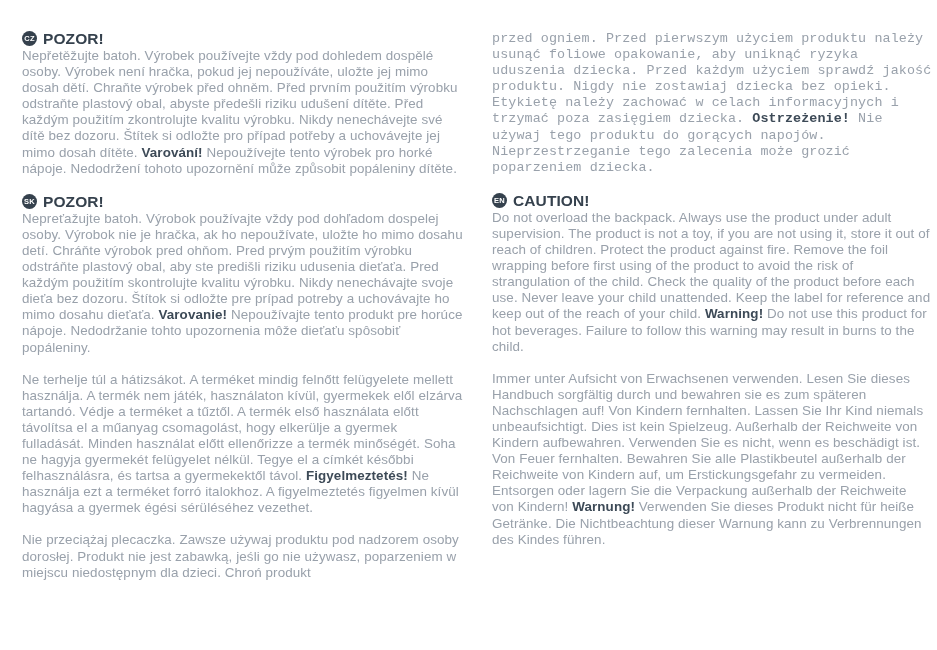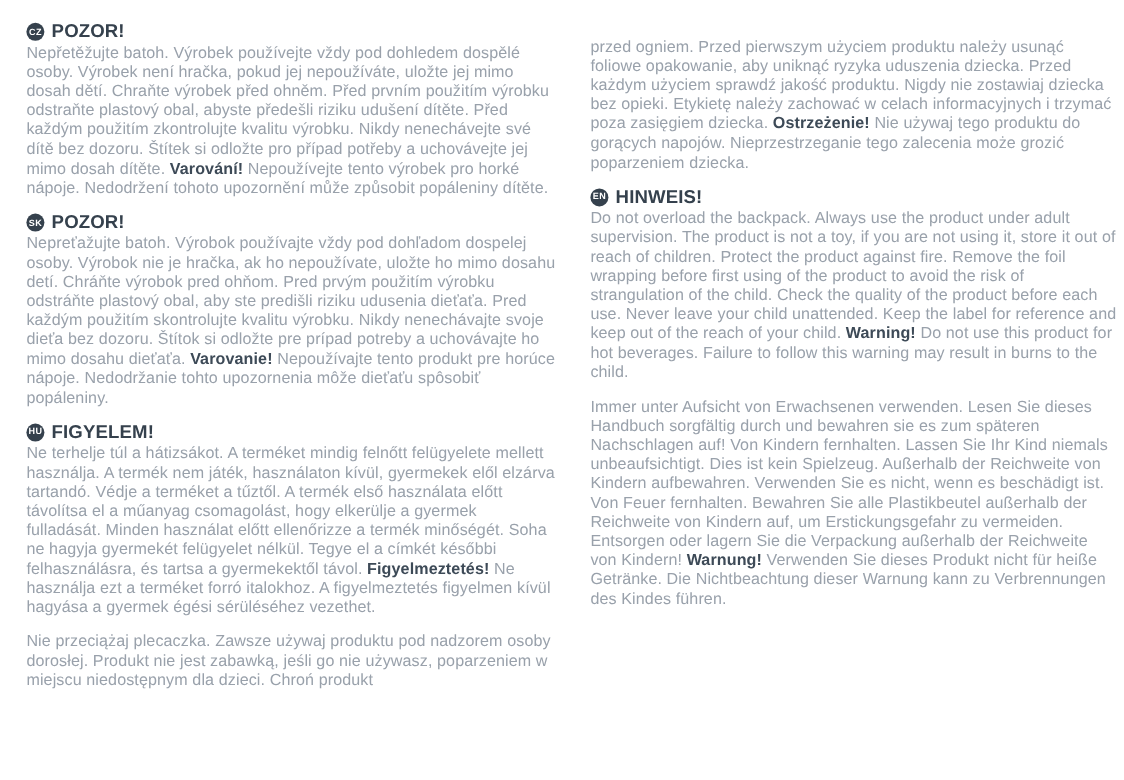--- a/index.html
+++ b/index.html
@@ -13,22 +13,22 @@
     height: 650px;
     background: var(--page-bg, #ffffff);
     overflow: hidden;
   }
   .col {
     position: absolute;
     top: 14px;
   }
   .col-left  { left: 22px;  width: 441px; }
   .col-right { left: 492px; width: 440px; }
-  .section { margin: 4px 0 12px 0; }
-  .section.continuation { margin-top: 17px; }
+  .section { margin: 16px 0 12px 0; }
+  .section.continuation { margin-top: 17px; font-family: Liberation Mono, monospace; }
   .section-heading {
     display: flex;
     align-items: center;
     gap: 6px;
     margin: 0 0 1px 0;
     font-size: 15.5px;
     font-weight: 700;
     line-height: 17px;
     color: var(--heading-color, #35414d);
     letter-spacing: 0.1px;
@@ -74,38 +74,34 @@
         <p class="section-body"><span class="seg">Nepřetěžujte batoh. Výrobek používejte vždy pod dohledem dospělé osoby. Výrobek není hračka, pokud jej nepoužíváte, uložte jej mimo dosah dětí. Chraňte výrobek před ohněm. Před prvním použitím výrobku odstraňte plastový obal, abyste předešli riziku udušení dítěte. Před každým použitím zkontrolujte kvalitu výrobku. Nikdy nenechávejte své dítě bez dozoru. Štítek si odložte pro případ potřeby a uchovávejte jej mimo dosah dítěte. </span><span class="seg seg-bold">Varování!</span><span class="seg"> Nepoužívejte tento výrobek pro horké nápoje. Nedodržení tohoto upozornění může způsobit popáleniny dítěte.</span></p>
       </div>
       <div class="section">
         <div class="section-heading">
           <span class="badge">SK</span>
           <span>POZOR!</span>
         </div>
         <p class="section-body"><span class="seg">Nepreťažujte batoh. Výrobok používajte vždy pod dohľadom dospelej osoby. Výrobok nie je hračka, ak ho nepoužívate, uložte ho mimo dosahu detí. Chráňte výrobok pred ohňom. Pred prvým použitím výrobku odstráňte plastový obal, aby ste predišli riziku udusenia dieťaťa. Pred každým použitím skontrolujte kvalitu výrobku. Nikdy nenechávajte svoje dieťa bez dozoru. Štítok si odložte pre prípad potreby a uchovávajte ho mimo dosahu dieťaťa. </span><span class="seg seg-bold">Varovanie!</span><span class="seg"> Nepoužívajte tento produkt pre horúce nápoje. Nedodržanie tohto upozornenia môže dieťaťu spôsobiť popáleniny.</span></p>
       </div>
       <div class="section">
-        <div class="section-heading">
-          <span class="badge">HU</span>
-          <span>FIGYELEM!</span>
-        </div>
         <p class="section-body"><span class="seg">Ne terhelje túl a hátizsákot. A terméket mindig felnőtt felügyelete mellett használja. A termék nem játék, használaton kívül, gyermekek elől elzárva tartandó. Védje a terméket a tűztől. A termék első használata előtt távolítsa el a műanyag csomagolást, hogy elkerülje a gyermek fulladását. Minden használat előtt ellenőrizze a termék minőségét. Soha ne hagyja gyermekét felügyelet nélkül. Tegye el a címkét későbbi felhasználásra, és tartsa a gyermekektől távol. </span><span class="seg seg-bold">Figyelmeztetés!</span><span class="seg"> Ne használja ezt a terméket forró italokhoz. A figyelmeztetés figyelmen kívül hagyása a gyermek égési sérüléséhez vezethet.</span></p>
       </div>
       <div class="section">
         <p class="section-body"><span class="seg">Nie przeciążaj plecaczka. Zawsze używaj produktu pod nadzorem osoby dorosłej. Produkt nie jest zabawką, jeśli go nie używasz, poparzeniem w miejscu niedostępnym dla dzieci. Chroń produkt</span></p>
       </div>
     </div>
   <div class="col col-right">
       <div class="section continuation">
         <p class="section-body"><span class="seg">przed ogniem. Przed pierwszym użyciem produktu należy usunąć foliowe opakowanie, aby uniknąć ryzyka uduszenia dziecka. Przed każdym użyciem sprawdź jakość produktu. Nigdy nie zostawiaj dziecka bez opieki. Etykietę należy zachować w celach informacyjnych i trzymać poza zasięgiem dziecka. </span><span class="seg seg-bold">Ostrzeżenie!</span><span class="seg"> Nie używaj tego produktu do gorących napojów. Nieprzestrzeganie tego zalecenia może grozić poparzeniem dziecka.</span></p>
       </div>
       <div class="section">
         <div class="section-heading">
           <span class="badge">EN</span>
-          <span>HINWEIS!</span>
+          <span>CAUTION!</span>
         </div>
         <p class="section-body"><span class="seg">Do not overload the backpack. Always use the product under adult supervision. The product is not a toy, if you are not using it, store it out of reach of children. Protect the product against fire. Remove the foil wrapping before first using of the product to avoid the risk of strangulation of the child. Check the quality of the product before each use. Never leave your child unattended. Keep the label for reference and keep out of the reach of your child. </span><span class="seg seg-bold">Warning!</span><span class="seg"> Do not use this product for hot beverages. Failure to follow this warning may result in burns to the child.</span></p>
       </div>
       <div class="section">
         <p class="section-body"><span class="seg">Immer unter Aufsicht von Erwachsenen verwenden. Lesen Sie dieses Handbuch sorgfältig durch und bewahren sie es zum späteren Nachschlagen auf! Von Kindern fernhalten. Lassen Sie Ihr Kind niemals unbeaufsichtigt. Dies ist kein Spielzeug. Außerhalb der Reichweite von Kindern aufbewahren. Verwenden Sie es nicht, wenn es beschädigt ist. Von Feuer fernhalten. Bewahren Sie alle Plastikbeutel außerhalb der Reichweite von Kindern auf, um Erstickungsgefahr zu vermeiden. Entsorgen oder lagern Sie die Verpackung außerhalb der Reichweite von Kindern! </span><span class="seg seg-bold">Warnung!</span><span class="seg"> Verwenden Sie dieses Produkt nicht für heiße Getränke. Die Nichtbeachtung dieser Warnung kann zu Verbrennungen des Kindes führen.</span></p>
       </div>
     </div>
 </div>
 
 </body></html>

